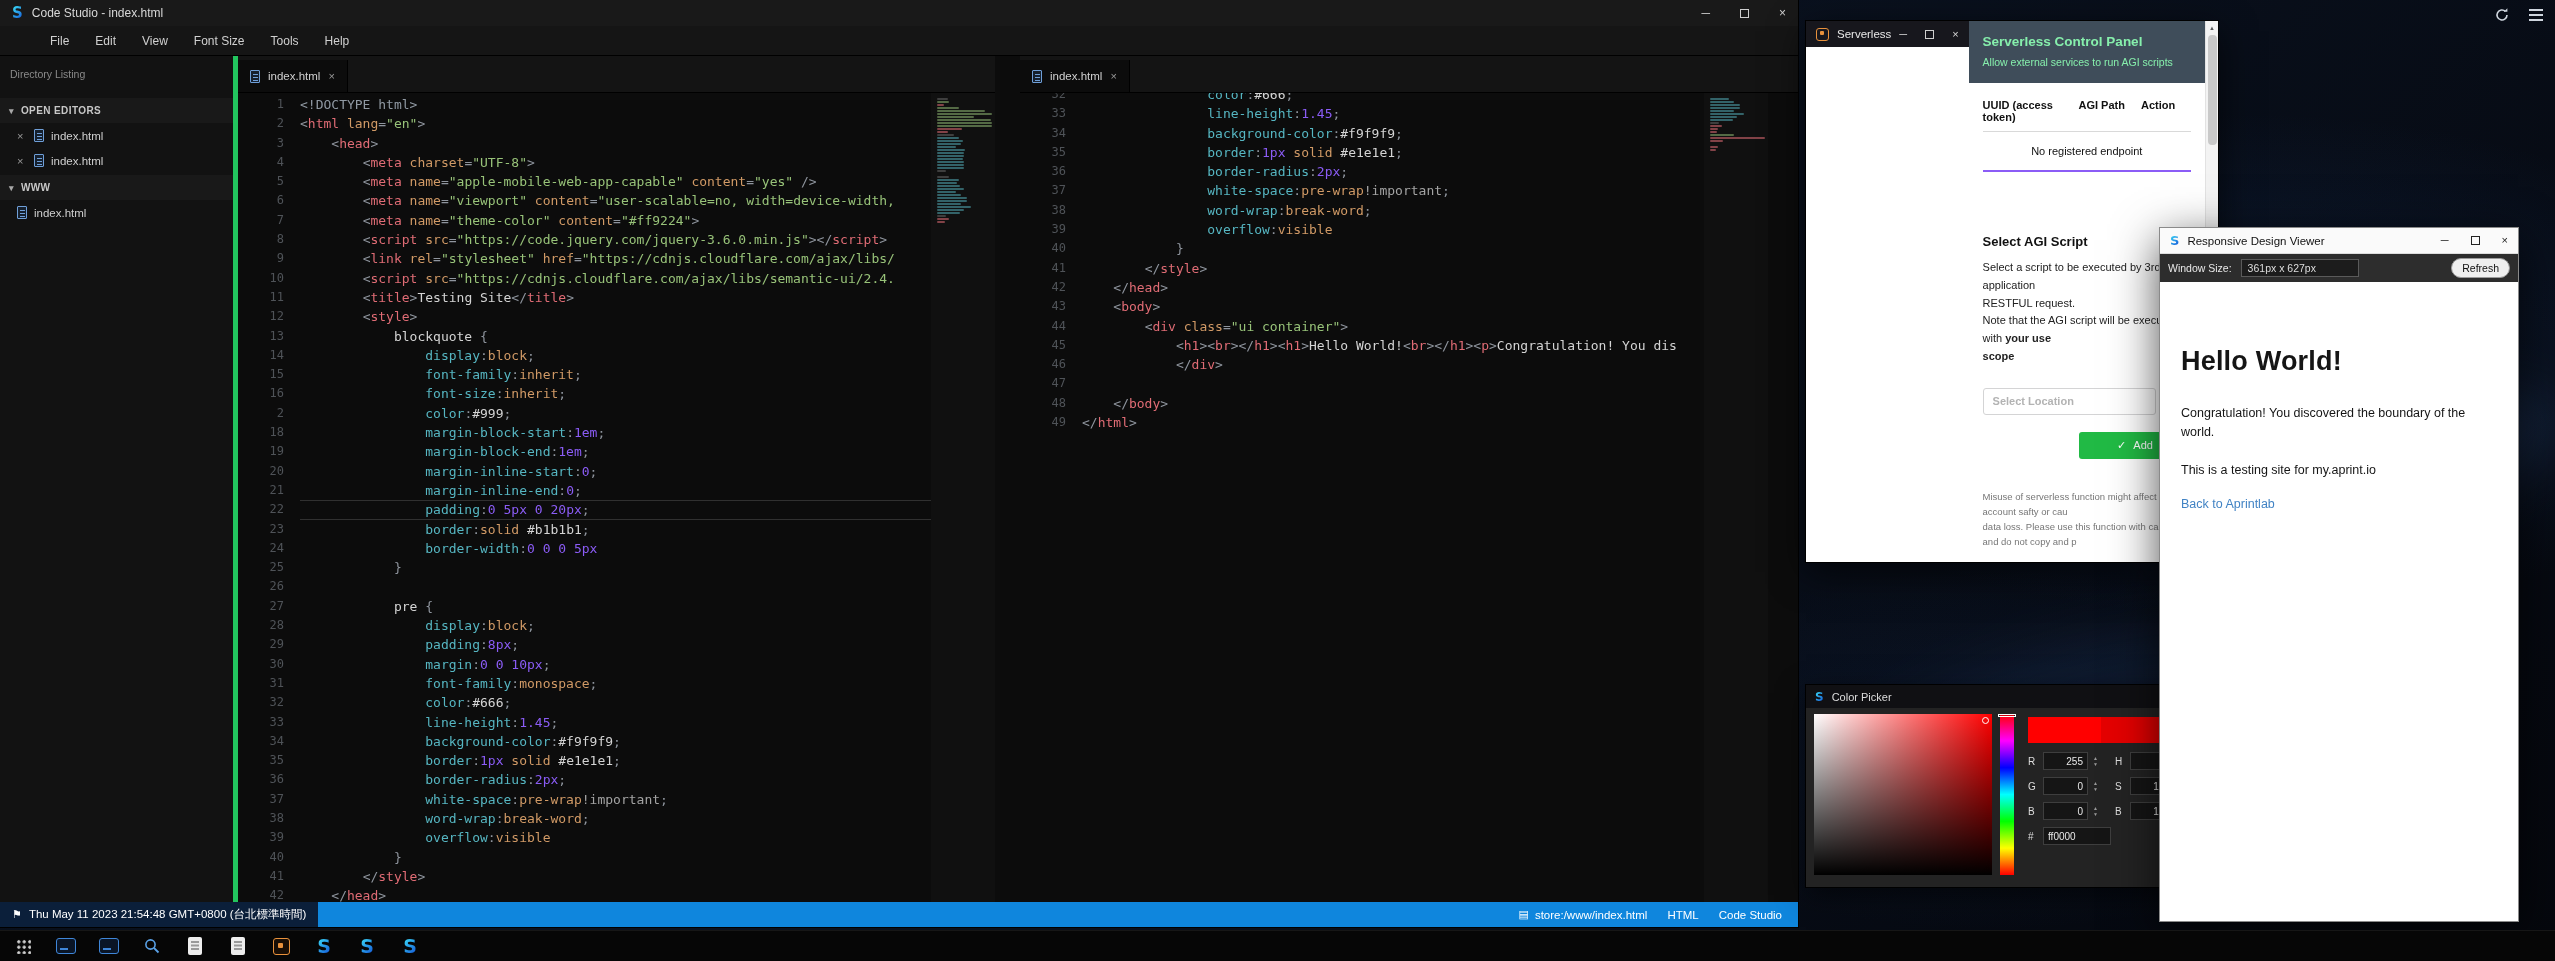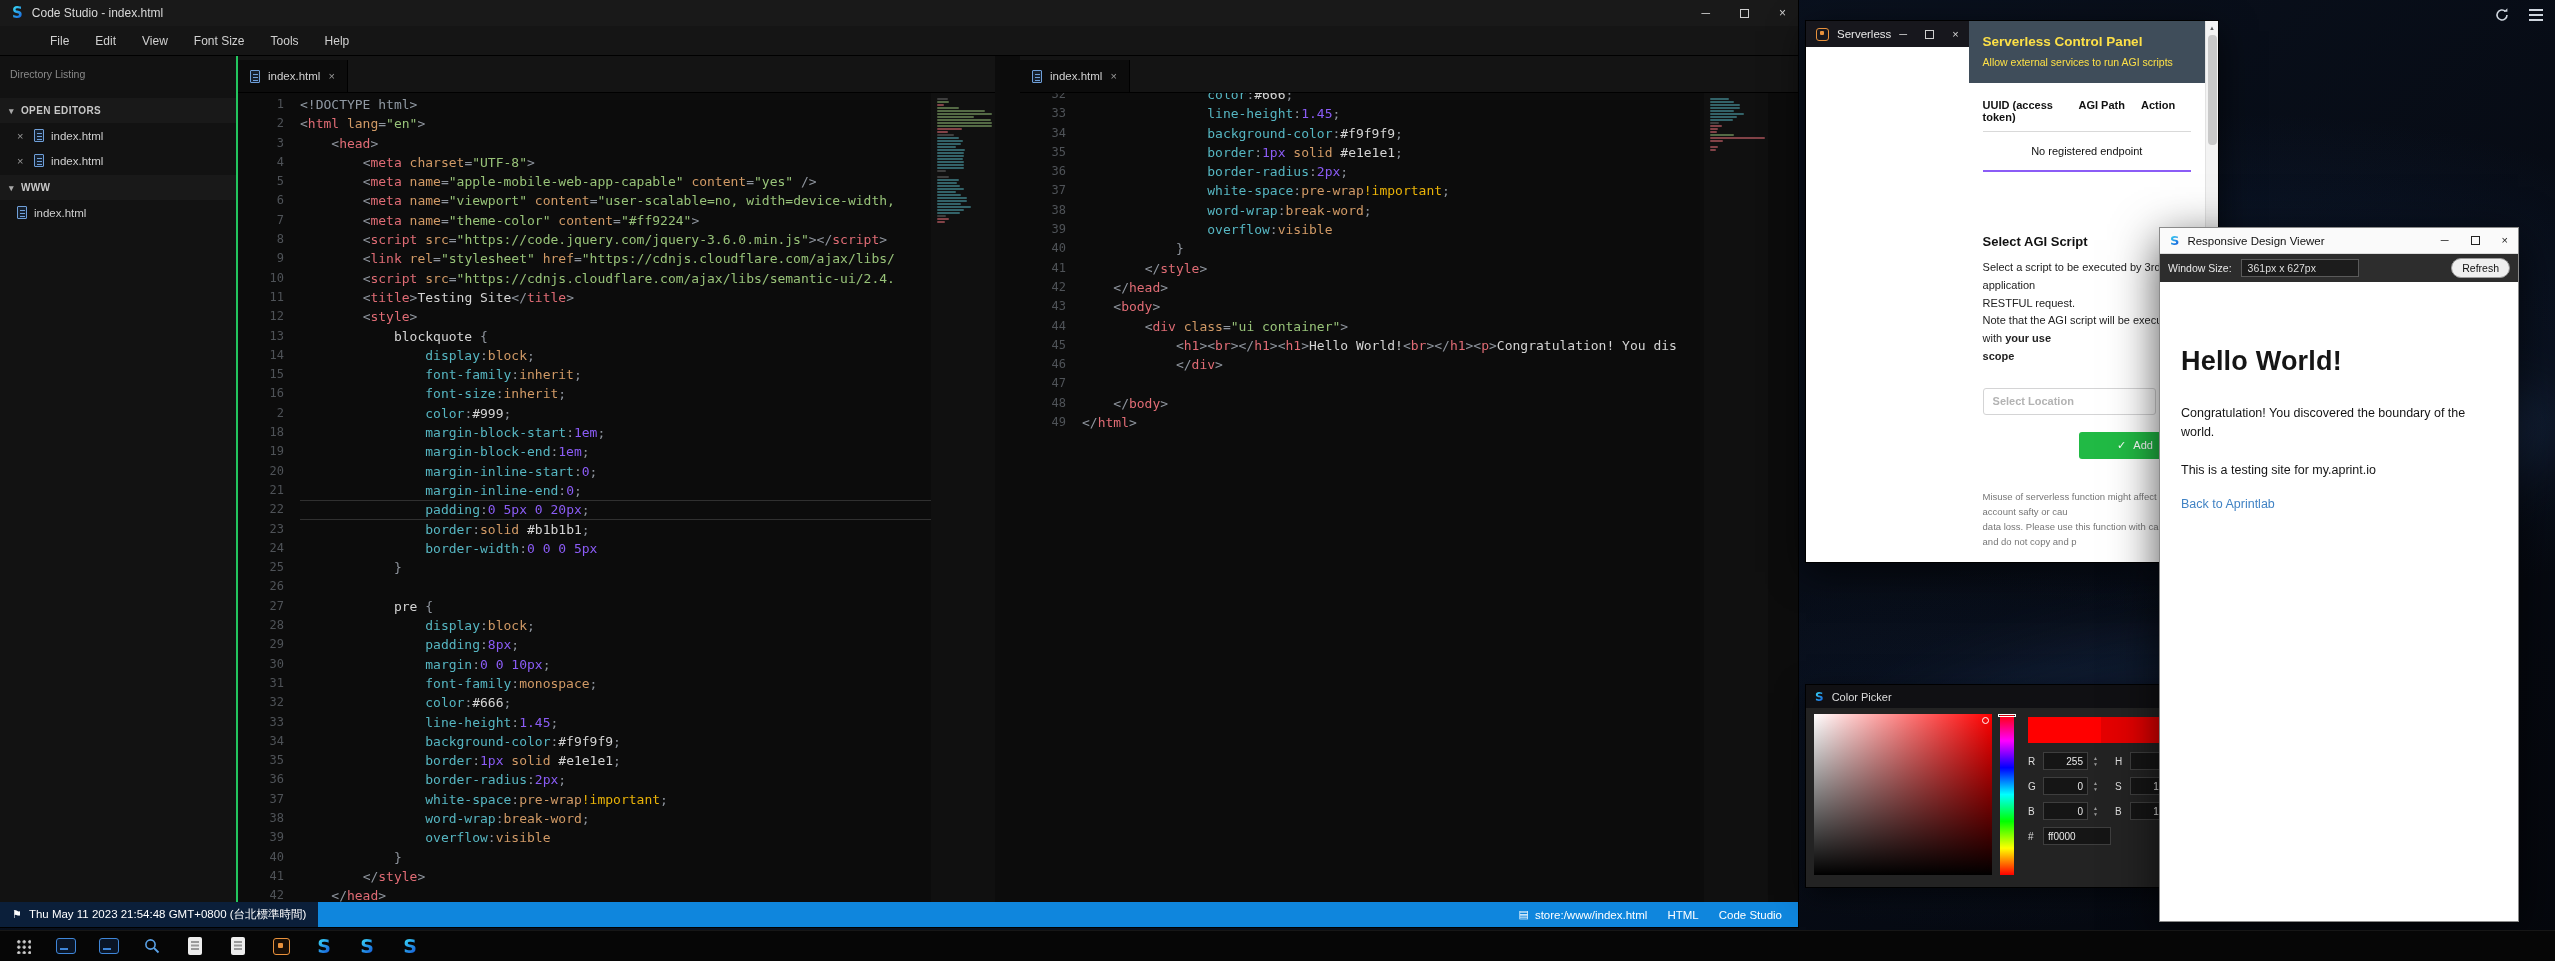--- a/index.html
+++ b/index.html
@@ -20,21 +20,21 @@
 .titlebar{height:26px;background:#191919;display:flex;align-items:center;padding:0 12px;gap:9px;flex:none;}
 .win-title{color:#d8d8d8;font-size:12px;}
 .win-controls{margin-left:auto;display:flex;gap:30px;color:#cfcfcf;font-size:12px;align-items:center;}
 .wc{line-height:1;}
 .wc-box{width:9px;height:9px;border:1px solid #cfcfcf;display:inline-block;}
 .s-logo{color:#2bb3ee;font-weight:bold;font-family:"DejaVu Sans",sans-serif;font-size:15px;line-height:1;}
 @supports (-webkit-background-clip:text){.s-logo{background:linear-gradient(135deg,#39d7f5 10%,#1457d8 90%);-webkit-background-clip:text;color:transparent;}}
 .menubar{height:30px;background:#151515;display:flex;align-items:center;padding-left:38px;gap:2px;border-bottom:1px solid #000;flex:none;}
 .menu-item{color:#d0d0d0;font-size:12px;padding:4px 12px;border-radius:3px;}
 .main-body{flex:1;display:flex;min-height:0;}
-.sidebar{width:238px;background:#121212;border-right:2px solid #22c55e;padding-top:6px;flex:none;}
+.sidebar{width:238px;background:#121212;border-right:5px solid #22c55e;padding-top:6px;flex:none;}
 .sb-title{color:#8a8a8a;font-size:10.5px;padding:6px 10px 16px;}
 .sb-head{height:25px;margin-top:2px;background:#191919;display:flex;align-items:center;gap:7px;padding:0 9px;color:#c8c8c8;font-size:10px;font-weight:bold;letter-spacing:.4px;}
 .sb-chev{font-size:9px;color:#a8a8a8;}
 .sb-item{height:25px;display:flex;align-items:center;gap:7px;padding-left:17px;color:#cfcfcf;font-size:11.5px;}
 .sb-x{font-size:11px;color:#9a9a9a;width:10px;}
 .file-ico{width:10px;height:13px;border:1px solid #6f9fd8;border-radius:1px;position:relative;background:#15202e;display:inline-block;flex:none;}
 .file-ico::after{content:"";position:absolute;left:2px;top:3px;width:5px;height:1px;background:#6f9fd8;box-shadow:0 3px 0 #6f9fd8,0 6px 0 #6f9fd8;}
 .editor-area{flex:1;display:flex;background:#0c0c0c;min-width:0;}
 .pane{display:flex;flex-direction:column;min-width:0;}
 .pane1{width:757px;flex:none;}
@@ -46,36 +46,36 @@
 .pane-body{flex:1;display:flex;min-height:0;overflow:hidden;}
 .gutter{width:62px;padding-top:2px;padding-right:16px;text-align:right;color:#4f5358;font-size:12px;font-family:"DejaVu Sans Mono",monospace;flex:none;}
 .ln-num{height:19.3px;line-height:19.3px;}
 .code{flex:1;padding-top:2px;font-family:"DejaVu Sans Mono",monospace;font-size:13px;color:#d4d4d4;overflow:hidden;min-width:0;}
 .code-line{height:19.3px;line-height:19.3px;white-space:pre;}
 .code-line.active{box-shadow:inset 0 -1px 0 #303030,inset 0 1px 0 #303030;}
 .minimap{width:64px;flex:none;padding:5px 6px;background:#101010;}
 .pane2 .minimap{margin-right:30px;}
 .mm-bar{height:2px;margin-bottom:1px;border-radius:1px;}
 .k-p{color:#d4d4d4}.k-g{color:#8f959e}.k-t{color:#e06c75}.k-a{color:#d19a66}.k-s{color:#98c379}
-.k-c{color:#56b6c2}.k-v{color:#d19a66}.k-n{color:#8b5cf6}.k-h{color:#d4d4d4}.k-i{color:#eab308}.k-d{color:#9099a3}
+.k-c{color:#56b6c2}.k-v{color:#d19a66}.k-n{color:#8b5cf6}.k-h{color:#d4d4d4}.k-i{color:#a3a3a3}.k-d{color:#9099a3}
 .statusbar{height:25px;background:#0f86dd;display:flex;align-items:center;color:#fff;font-size:11.5px;flex:none;}
 .status-chip{background:#0b1f3a;height:100%;display:flex;align-items:center;padding:0 12px;gap:7px;}
 .flag{font-size:11px;}
 .status-right{margin-left:auto;display:flex;align-items:center;gap:20px;padding-right:16px;}
 .st-item{display:flex;align-items:center;gap:6px;}
 .st-ico{font-size:11px;}
 
 
 .sl-window{position:absolute;left:1806px;top:21px;width:412px;height:541px;background:#fff;z-index:10;display:flex;flex-direction:row;box-shadow:0 0 0 1px #000,0 10px 34px rgba(0,0,0,.65);}
 .sl-titlebar{height:26px;background:#17171d;display:flex;align-items:center;gap:8px;padding:0 10px;color:#e8e8e8;font-size:11.5px;flex:none;}
 .sl-controls{margin-left:auto;display:flex;gap:18px;align-items:center;font-size:11px;color:#d8d8d8;}
 .sl-ico{width:13px;height:13px;border:1.5px solid #e8913c;border-radius:3px;position:relative;flex:none;}
 .sl-ico::after{content:"";position:absolute;left:2.5px;top:2.5px;width:4px;height:4px;background:#e8913c;border-radius:1px;}
 .sl-body{flex:1;position:relative;background:#fff;padding-right:13px;overflow:hidden;}
-.sl-header{background:#3f4d5a;color:#fde047;padding:13px 14px 15px;}
+.sl-header{background:#3f4d5a;color:#86efac;padding:13px 14px 15px;}
 .sl-header-title{font-size:13.5px;font-weight:bold;margin-bottom:7px;}
 .sl-header-sub{font-size:10.5px;}
 .sl-table{margin:6px 14px 0;font-size:11px;color:#111;}
 .sl-thead{display:flex;font-weight:bold;padding:10px 0 8px;border-bottom:1px solid #d9d9d9;}
 .sl-col1{width:46%}.sl-col2{width:30%}.sl-col3{width:24%}
 .sl-empty{padding:13px 0;border-bottom:2px solid #8b5cf6;text-align:center;}
 .sl-section-title{margin:62px 14px 10px;font-size:13px;font-weight:bold;color:#111;}
 .sl-desc{margin:0 14px;font-size:11px;color:#222;line-height:1.62;}
 .bold{font-weight:bold;}
 .sl-row{display:flex;gap:8px;margin:22px 14px 0;}

